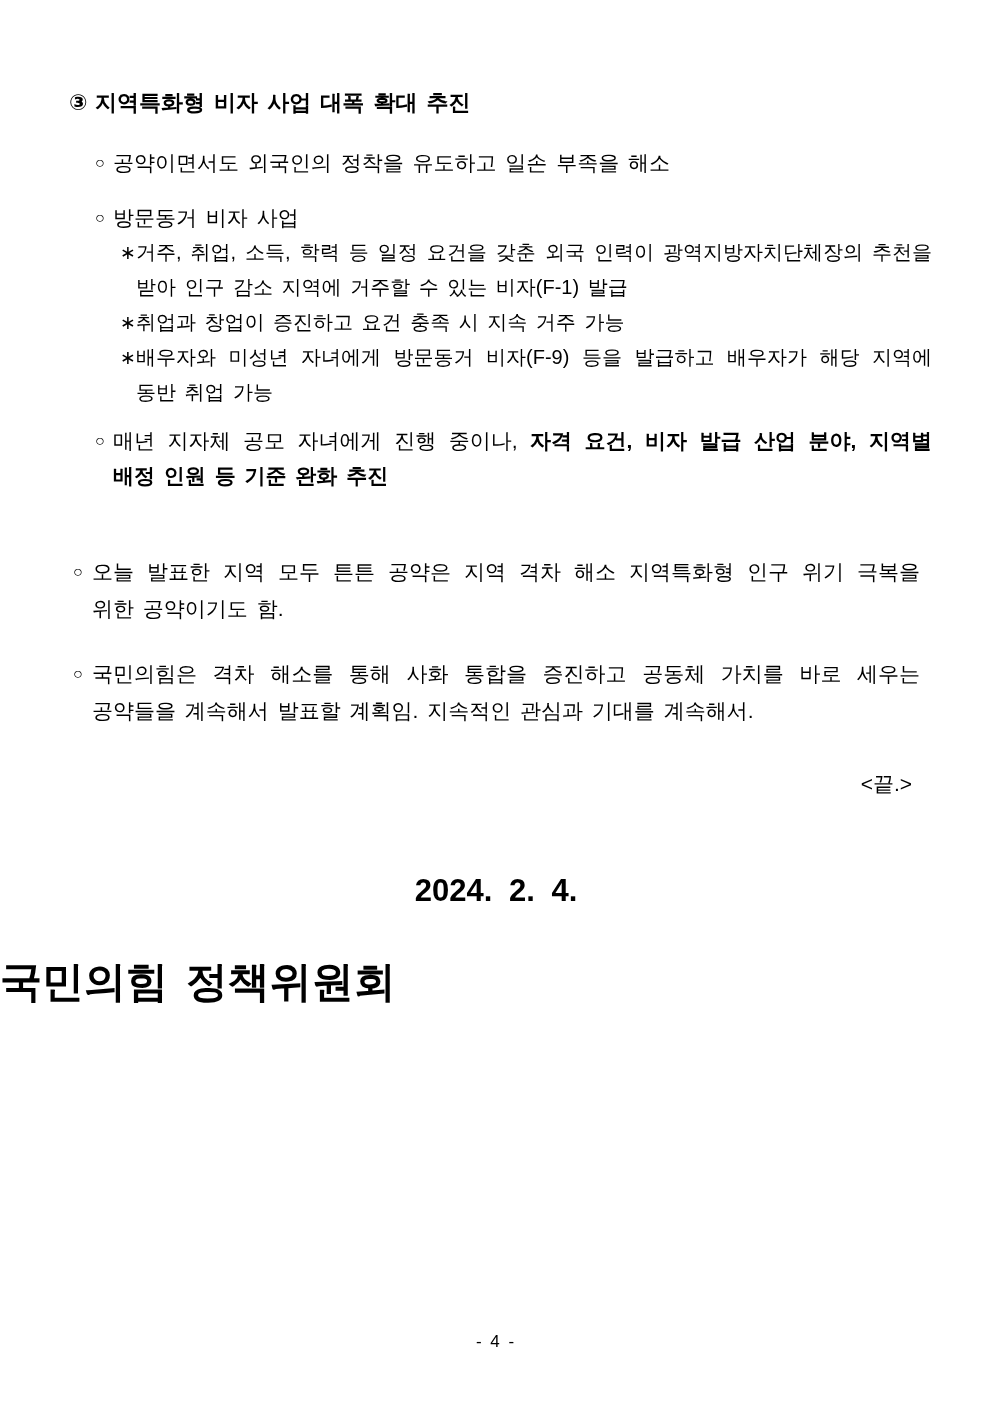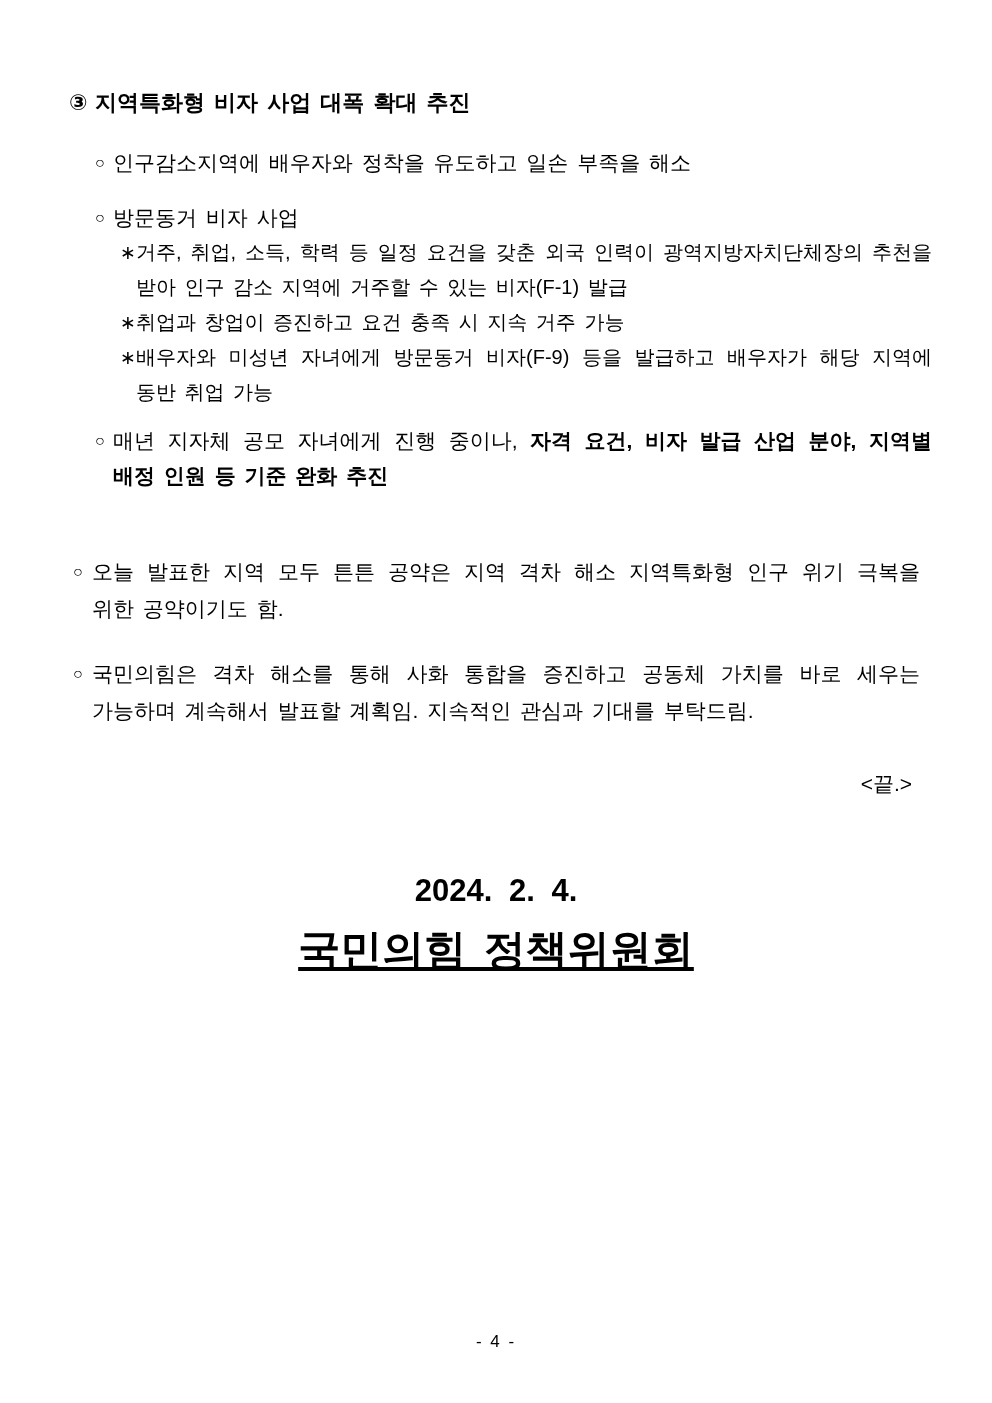--- a/index.html
+++ b/index.html
@@ -80,27 +80,25 @@
   }
   .doc-date {
     margin-top: 72px;
     text-align: center;
     font-size: 31px;
     font-weight: bold;
     line-height: 40px;
     word-spacing: 8px;
   }
   .signature {
-    margin-top: 12px;
-    text-align: center;
+    margin-top: 44px;
     font-size: 42px;
     font-weight: bold;
     line-height: 54px;
     word-spacing: 6px;
-    text-decoration: underline;
   }
   .page-number {
     position: absolute;
     left: 0;
     right: 0;
     top: 1332px;
     text-align: center;
     font-size: 17px;
     letter-spacing: 2px;
   }
@@ -110,21 +108,21 @@
 
 <div class="page">
 
   <div class="heading row">
     <span class="marker">③</span>
     <span class="ptext">지역특화형 비자 사업 대폭 확대 추진</span>
   </div>
 
   <div class="b1 row mt27">
     <span class="marker">○</span>
-    <span class="ptext">인구감소지역에 배우자와 정착을 유도하고 일손 부족을 해소</span>
+    <span class="ptext">공약이면서도 외국인의 정착을 유도하고 일손 부족을 해소</span>
   </div>
 
   <div class="b1 row mt20">
     <span class="marker">○</span>
     <span class="ptext">방문동거 비자 사업</span>
   </div>
 
   <div class="b2 row">
     <span class="marker">∗</span>
     <span class="ptext">거주, 취업, 소득, 학력 등 일정 요건을 갖춘 외국 인력이 광역지방자치단체장의 추천을 받아 인구 감소 지역에 거주할 수 있는 비자(F-1) 발급</span>
@@ -145,21 +143,21 @@
     <span class="ptext"><span>매년 지자체 공모 자녀에게 진행 중이나, </span><span class="bold">자격 요건, 비자 발급 산업 분야, 지역별 배정 인원 등 기준 완화 추진</span></span>
   </div>
 
   <div class="b0 row mt60">
     <span class="marker">○</span>
     <span class="ptext">오늘 발표한 지역 모두 튼튼 공약은 지역 격차 해소 지역특화형 인구 위기 극복을 위한 공약이기도 함.</span>
   </div>
 
   <div class="b0 row mt28">
     <span class="marker">○</span>
-    <span class="ptext">국민의힘은 격차 해소를 통해 사화 통합을 증진하고 공동체 가치를 바로 세우는 가능하며 계속해서 발표할 계획임. 지속적인 관심과 기대를 부탁드림.</span>
+    <span class="ptext">국민의힘은 격차 해소를 통해 사화 통합을 증진하고 공동체 가치를 바로 세우는 공약들을 계속해서 발표할 계획임. 지속적인 관심과 기대를 계속해서.</span>
   </div>
 
   <div class="end-mark">&lt;끝.&gt;</div>
 
   <div class="doc-date">2024. 2. 4.</div>
 
   <div class="signature">국민의힘 정책위원회</div>
 
   <div class="page-number">- 4 -</div>
 

